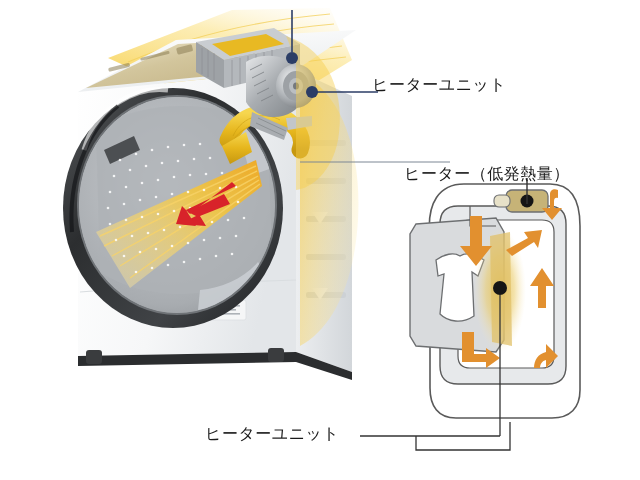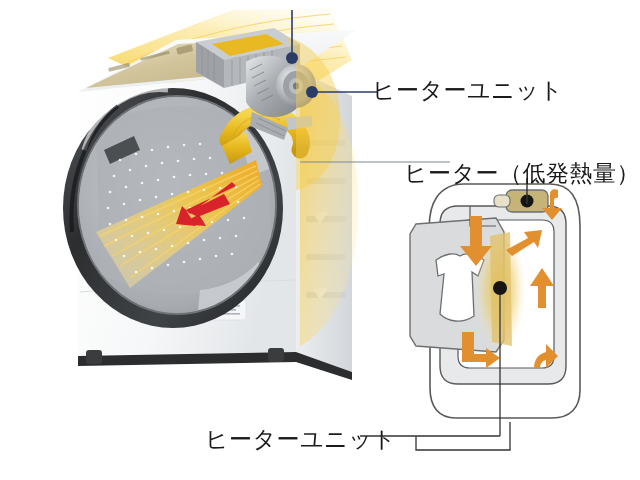--- a/index.html
+++ b/index.html
@@ -8,21 +8,21 @@
     background:#ffffff;
     font-family:"Liberation Sans","DejaVu Sans",sans-serif;
     overflow:hidden;
     position:relative;
   }
   #stage{position:absolute;left:0;top:0;width:640px;height:480px;}
   .abs{position:absolute;}
   .lbl{
     position:absolute;
     color:#1a1a1a;
-    font-size:23px;
+    font-size:16px;
     letter-spacing:0.5px;
     white-space:nowrap;
     font-family:Liberation Sans, sans-serif;
   }
   svg{display:block;}
 </style>
 </head>
 <body>
 
 <div id="stage">
@@ -385,21 +385,21 @@
     </g>
 
     <circle cx="100" cy="148" r="7" fill="#151515"></circle>
     <line x1="100" y1="155" x2="100" y2="268" stroke="#333333" stroke-width="1.3"></line>
   </svg>
 
   <svg class="abs" style="left:500px;top:178px;" width="60" height="30" viewBox="0 0 60 30">
     <line x1="27" y1="0" x2="27" y2="26" stroke="#333333" stroke-width="1.4"></line>
   </svg>
 
-  <div class="lbl" style="left:404px;top:158px;">ヒーター（低発熱量）</div>
+  <div class="lbl" style="left:404px;top:164px;">ヒーター（低発熱量）</div>
 
   <svg class="abs" style="left:360px;top:400px;" width="210" height="60" viewBox="0 0 210 60">
 
     <line x1="0" y1="36" x2="140" y2="36" stroke="#333333" stroke-width="1.3"></line>
 
     <line x1="140" y1="36" x2="140" y2="8" stroke="#333333" stroke-width="1.3"></line>
 
     <path d="M56 36 L56 50 L150 50 L150 22" fill="none" stroke="#333333" stroke-width="1.3"></path>
   </svg>
 

